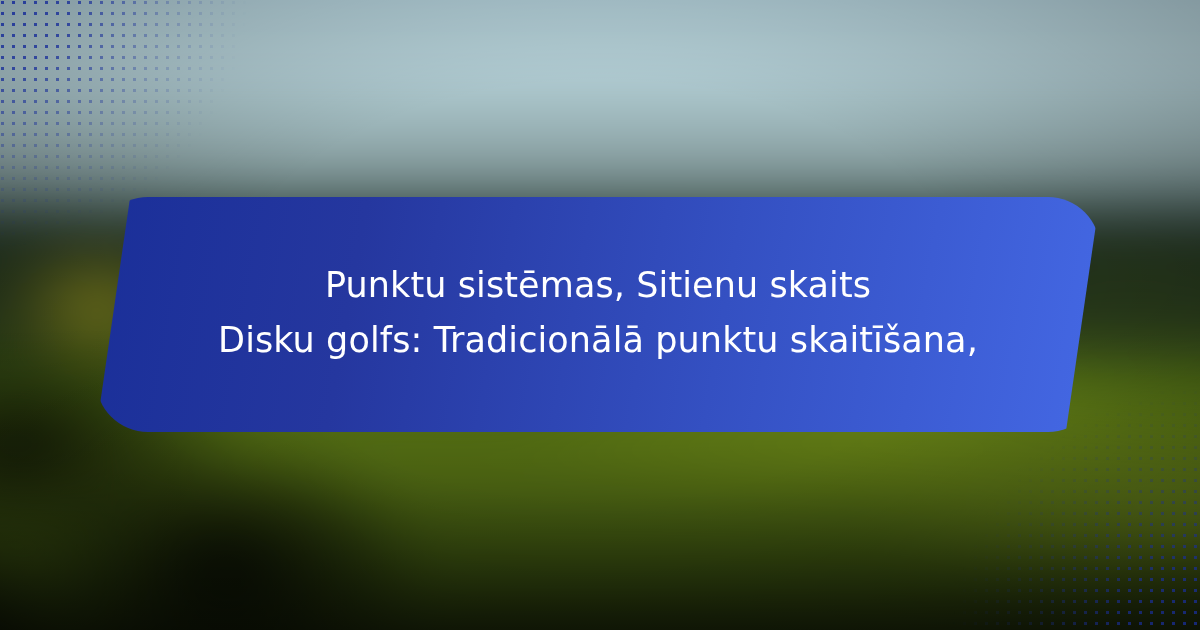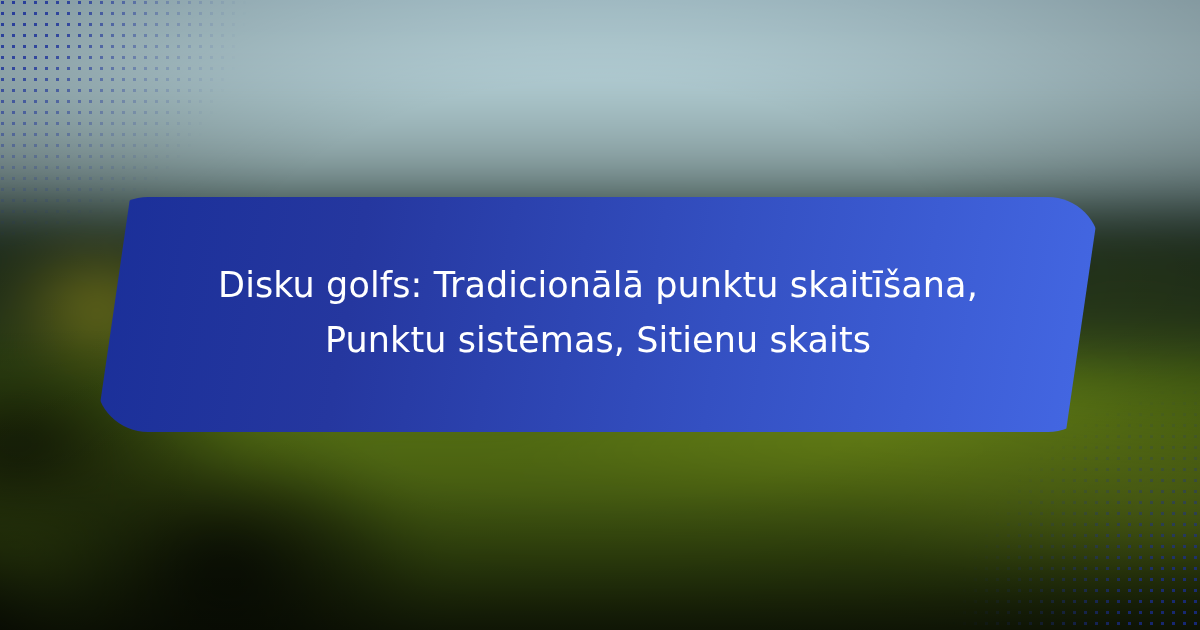--- a/index.html
+++ b/index.html
@@ -158,18 +158,18 @@
     <div class="bg-warm"></div>
   </div>
 
   <div class="bg-vignette"></div>
 
   <div class="dots dots-tl"></div>
   <div class="dots dots-br"></div>
 
   <div class="title-card">
     <div class="title-text">
+      <span class="title-line">Punktu sistēmas, Sitienu skaits</span>
       <span class="title-line">Disku golfs: Tradicionālā punktu skaitīšana,</span>
-      <span class="title-line">Punktu sistēmas, Sitienu skaits</span>
     </div>
   </div>
 
 </div>
 
 </body></html>

